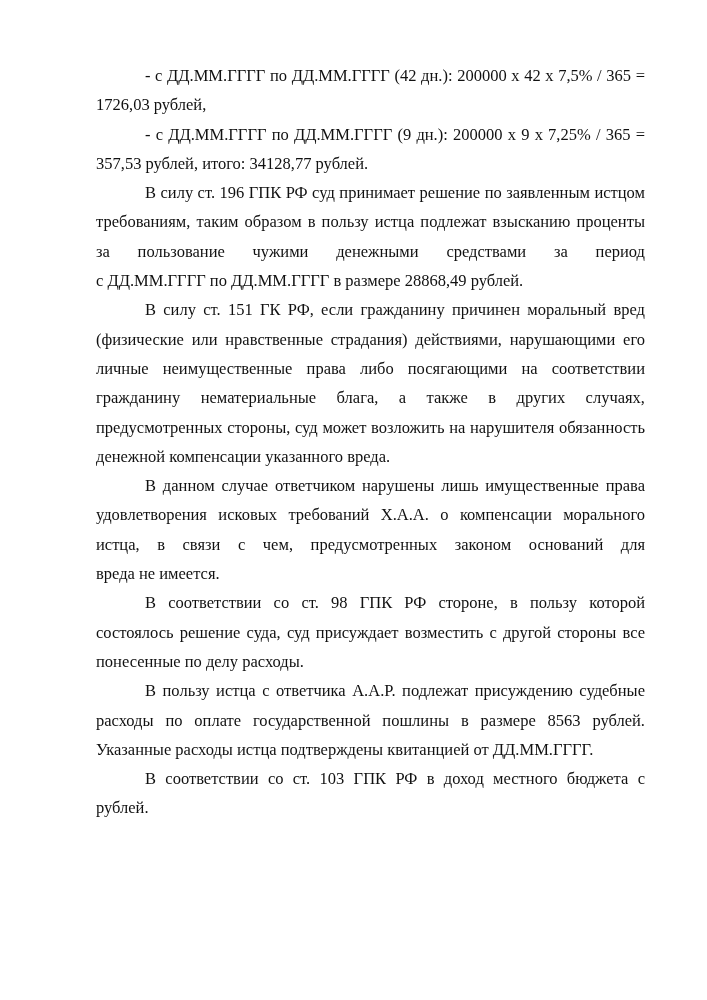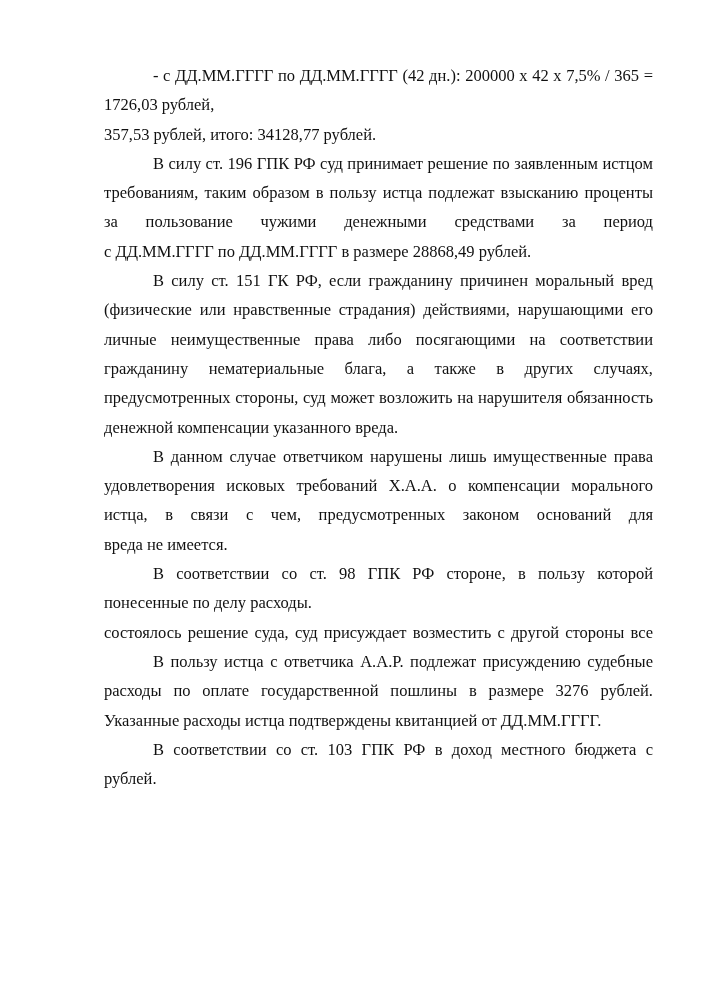--- a/index.html
+++ b/index.html
@@ -9,21 +9,21 @@
   }
   .page {
     position: relative;
     width: 707px;
     height: 1000px;
     background: #ffffff;
     overflow: hidden;
   }
   .doc-body {
     position: absolute;
-    left: 104px;
+    left: 96px;
     top: 61px;
     width: 549px;
     color: #111111;
     font-family: "Liberation Serif", "DejaVu Serif", serif;
     font-size: 16.5px;
     line-height: 29.3px;
   }
   .paragraph {
     margin: 0;
     padding: 0;
@@ -45,20 +45,21 @@
 </head>
 <body>
 
 <div class="page">
   <div class="doc-body" id="doc-body" style="background: rgb(255, 255, 255); color: rgb(17, 17, 17);">
       <div class="paragraph">
         <div class="text-line first">- с ДД.ММ.ГГГГ по ДД.ММ.ГГГГ (42 дн.): 200000 х 42 х 7,5% / 365 =</div>
         <div class="text-line last">1726,03 рублей,</div>
       </div>
       <div class="paragraph">
+        <div class="text-line first">- с ДД.ММ.ГГГГ по ДД.ММ.ГГГГ (9 дн.): 200000 х 9 х 7,25% / 365 =</div>
         <div class="text-line last">357,53 рублей, итого: 34128,77 рублей.</div>
       </div>
       <div class="paragraph">
         <div class="text-line first">В силу ст. 196 ГПК РФ суд принимает решение по заявленным истцом</div>
         <div class="text-line">требованиям, таким образом в пользу истца подлежат взысканию проценты</div>
         <div class="text-line">за пользование чужими денежными средствами за период</div>
         <div class="text-line last">с ДД.ММ.ГГГГ по ДД.ММ.ГГГГ в размере 28868,49 рублей.</div>
       </div>
       <div class="paragraph">
       </div>
@@ -71,26 +72,26 @@
         <div class="text-line last">денежной компенсации указанного вреда.</div>
       </div>
       <div class="paragraph">
         <div class="text-line first">В данном случае ответчиком нарушены лишь имущественные права</div>
         <div class="text-line">удовлетворения исковых требований Х.А.А. о компенсации морального</div>
         <div class="text-line">истца, в связи с чем, предусмотренных законом оснований для</div>
         <div class="text-line last">вреда не имеется.</div>
       </div>
       <div class="paragraph">
         <div class="text-line first">В соответствии со ст. 98 ГПК РФ стороне, в пользу которой</div>
+        <div class="text-line">состоялось решение суда, суд присуждает возместить с другой стороны все</div>
         <div class="text-line last">понесенные по делу расходы.</div>
-        <div class="text-line">состоялось решение суда, суд присуждает возместить с другой стороны все</div>
       </div>
       <div class="paragraph">
         <div class="text-line first">В пользу истца с ответчика А.А.Р. подлежат присуждению судебные</div>
-        <div class="text-line">расходы по оплате государственной пошлины в размере 3276 рублей.</div>
+        <div class="text-line">расходы по оплате государственной пошлины в размере 8563 рублей.</div>
         <div class="text-line last">Указанные расходы истца подтверждены квитанцией от ДД.ММ.ГГГГ.</div>
       </div>
       <div class="paragraph">
         <div class="text-line first">В соответствии со ст. 103 ГПК РФ в доход местного бюджета с</div>
         <div class="text-line last">рублей.</div>
       </div>
     </div>
 </div>
 
 </body></html>

